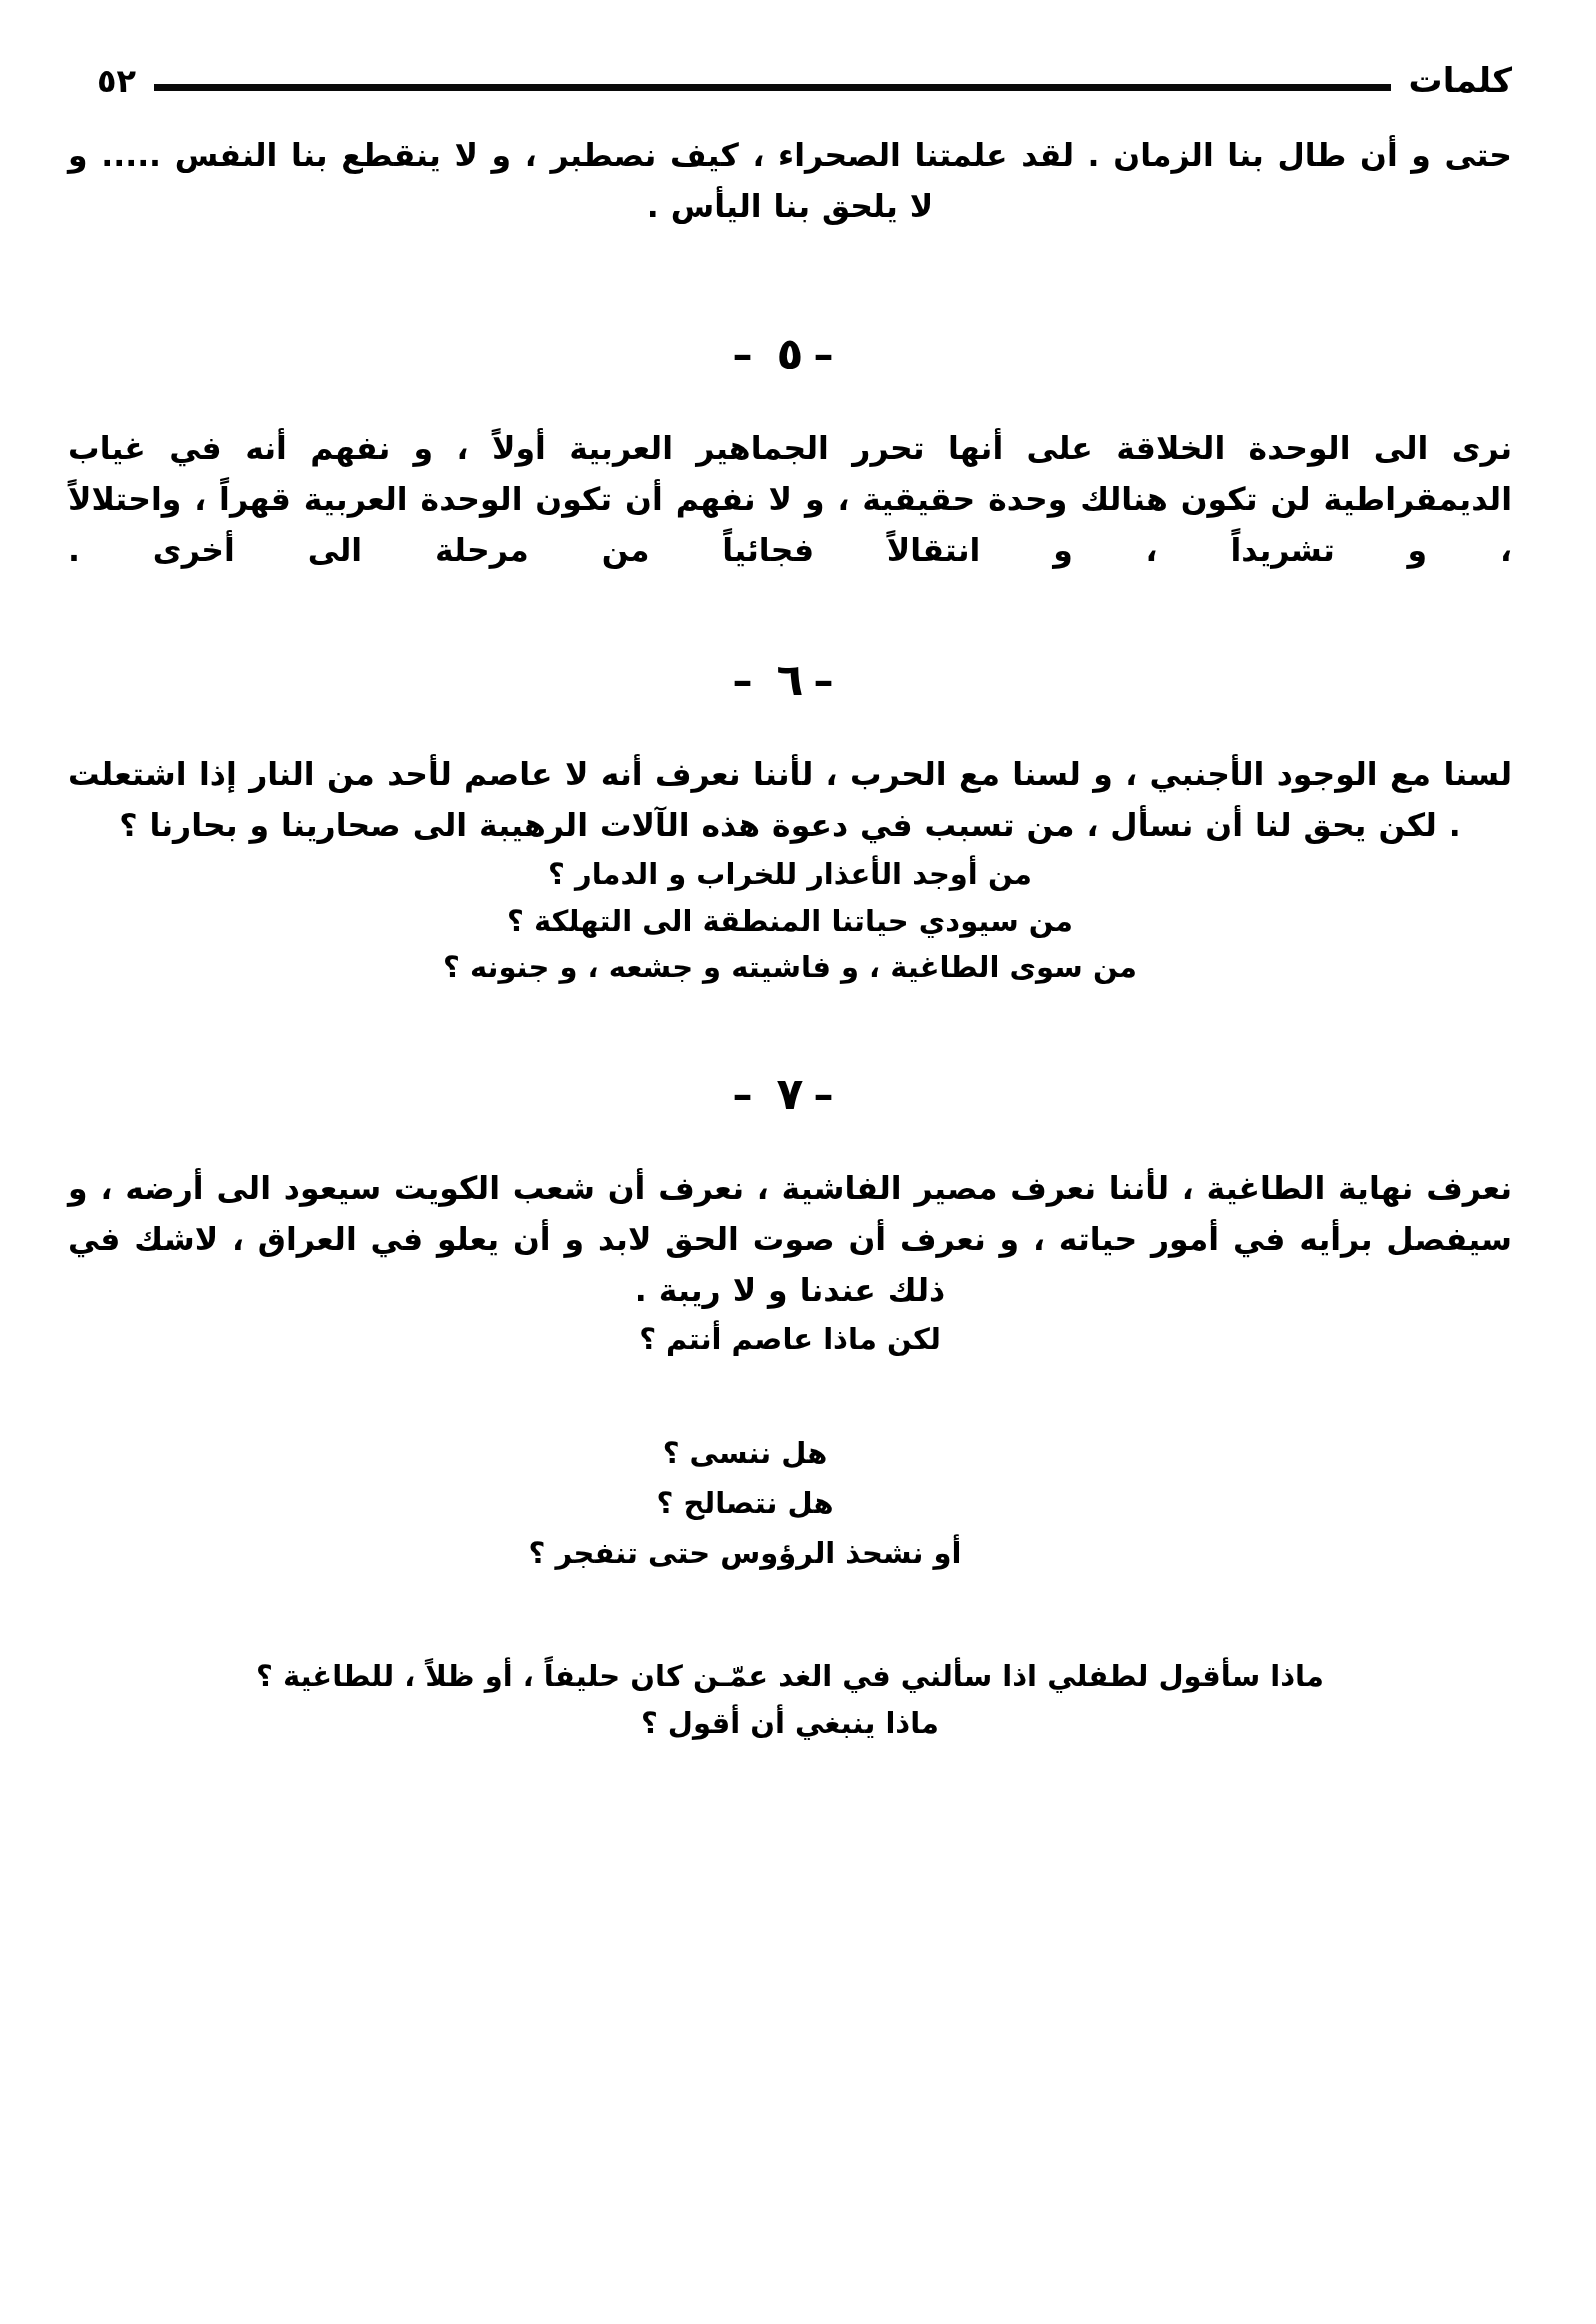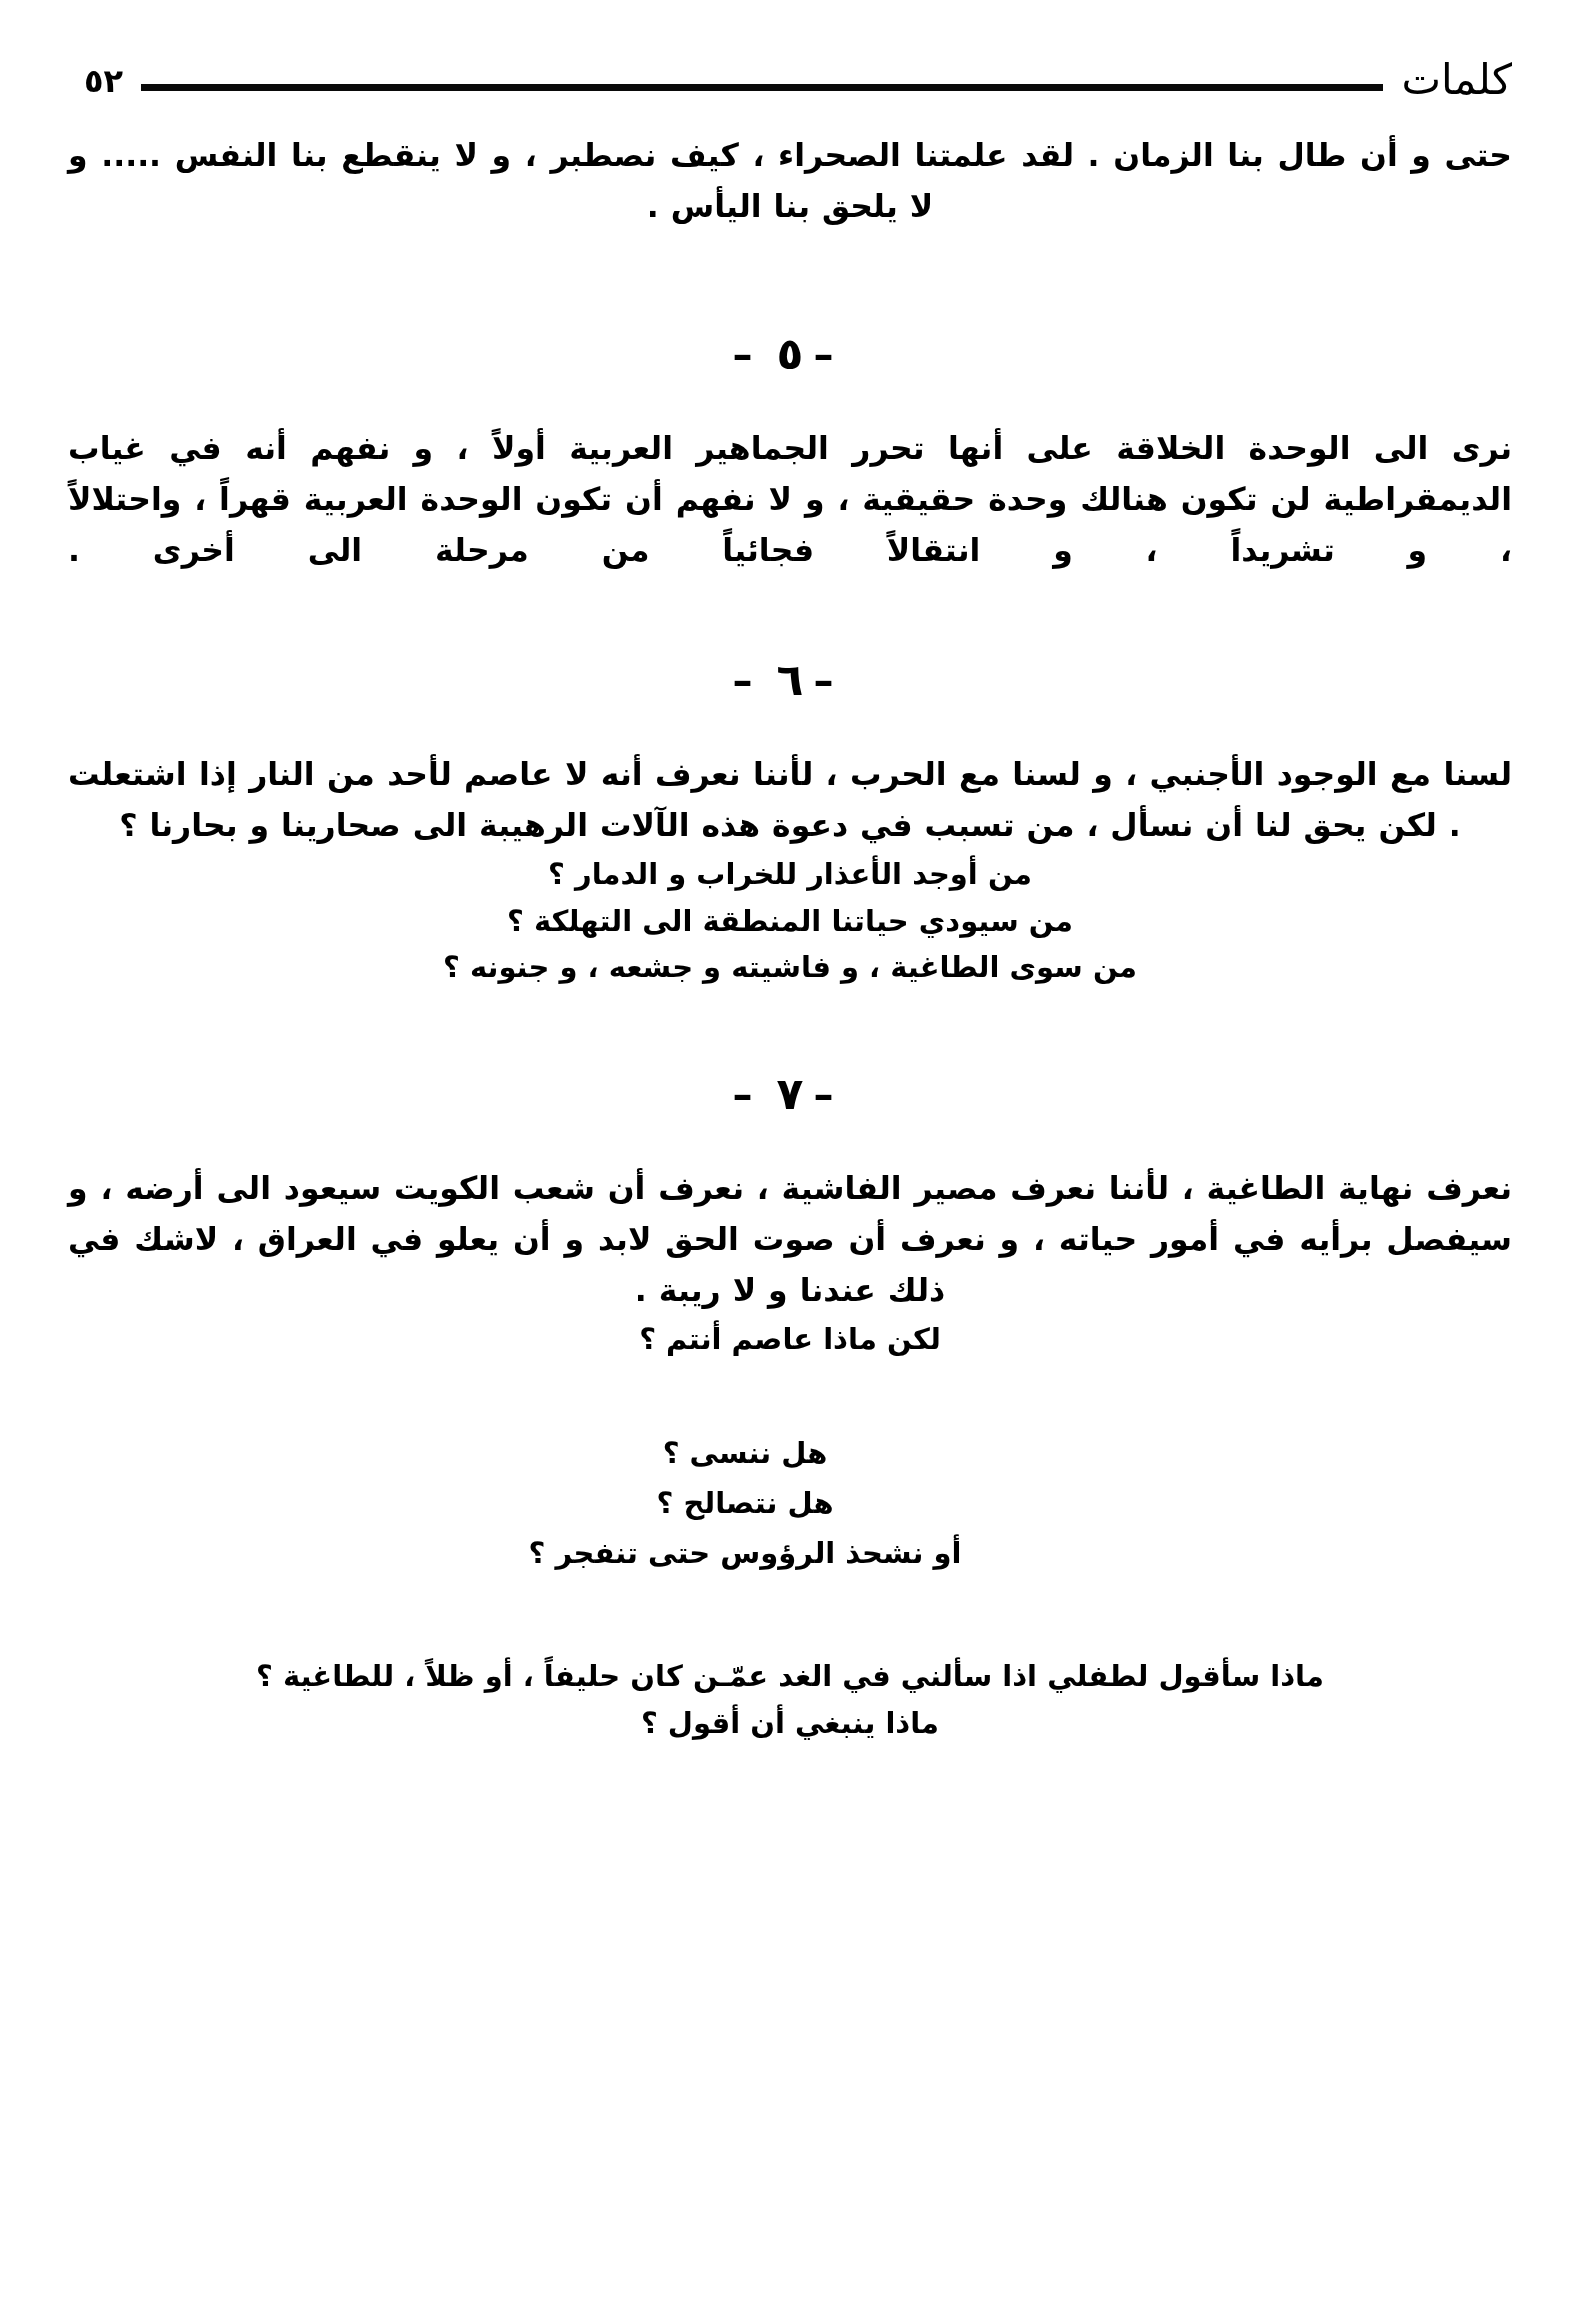--- a/index.html
+++ b/index.html
@@ -26,38 +26,39 @@
     top: 52px;
     right: 84px;
     left: 84px;
     height: 56px;
     display: flex;
     flex-direction: row;
     align-items: center;
     gap: 18px;
   }
   .rh-title {
-    font-size: 42px;
-    font-weight: 400;
+    font-size: 34px;
+    font-weight: 700;
     line-height: 1;
     white-space: nowrap;
     letter-spacing: 0;
   }
   .rh-rule {
     flex: 1 1 auto;
     height: 7px;
     background: #0a0a0a;
     margin-top: 14px;
   }
   .rh-folio {
     font-size: 32px;
     font-weight: 700;
     line-height: 1;
     white-space: nowrap;
     margin-top: 2px;
+    margin-left: 13px;
   }
 
   
   .content {
     position: absolute;
     top: 130px;
     right: 84px;
     left: 68px;
   }
 

